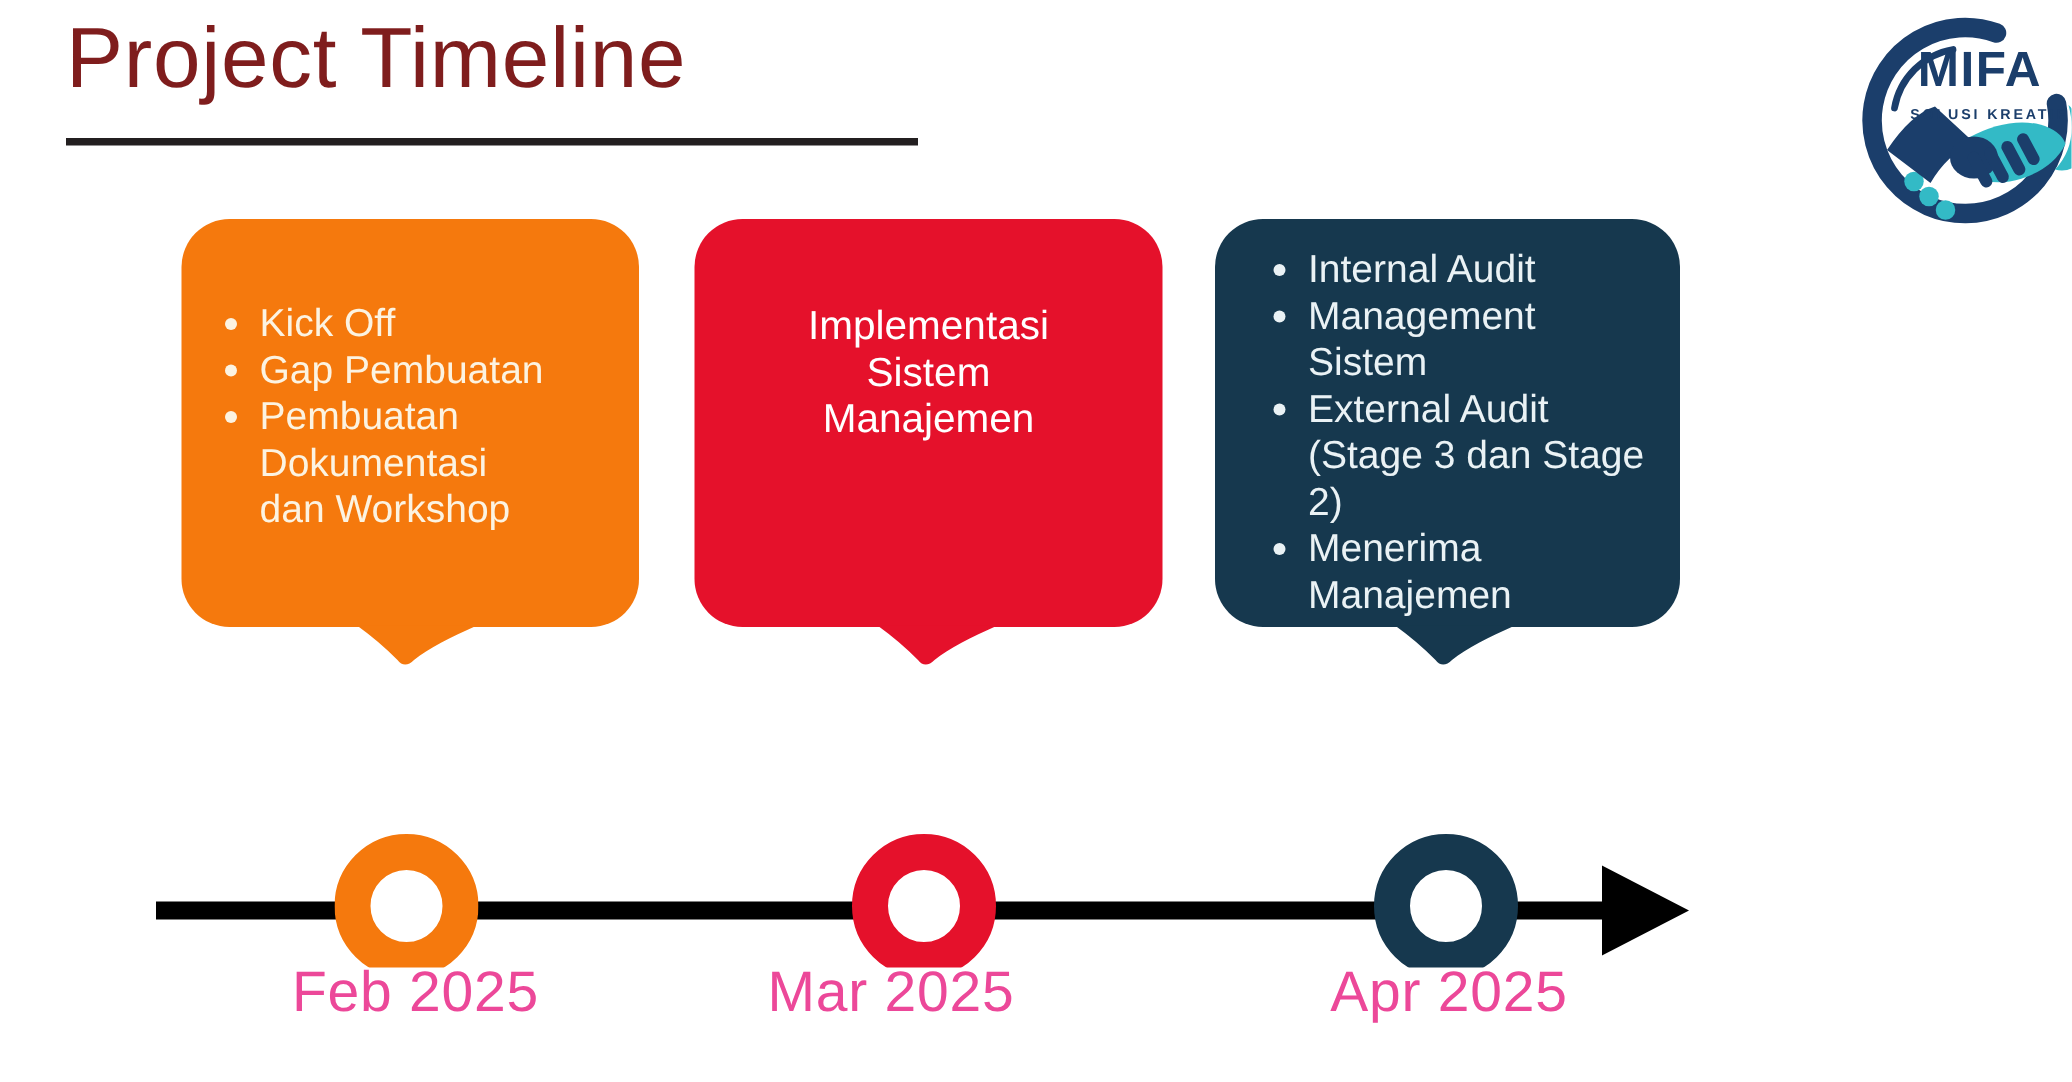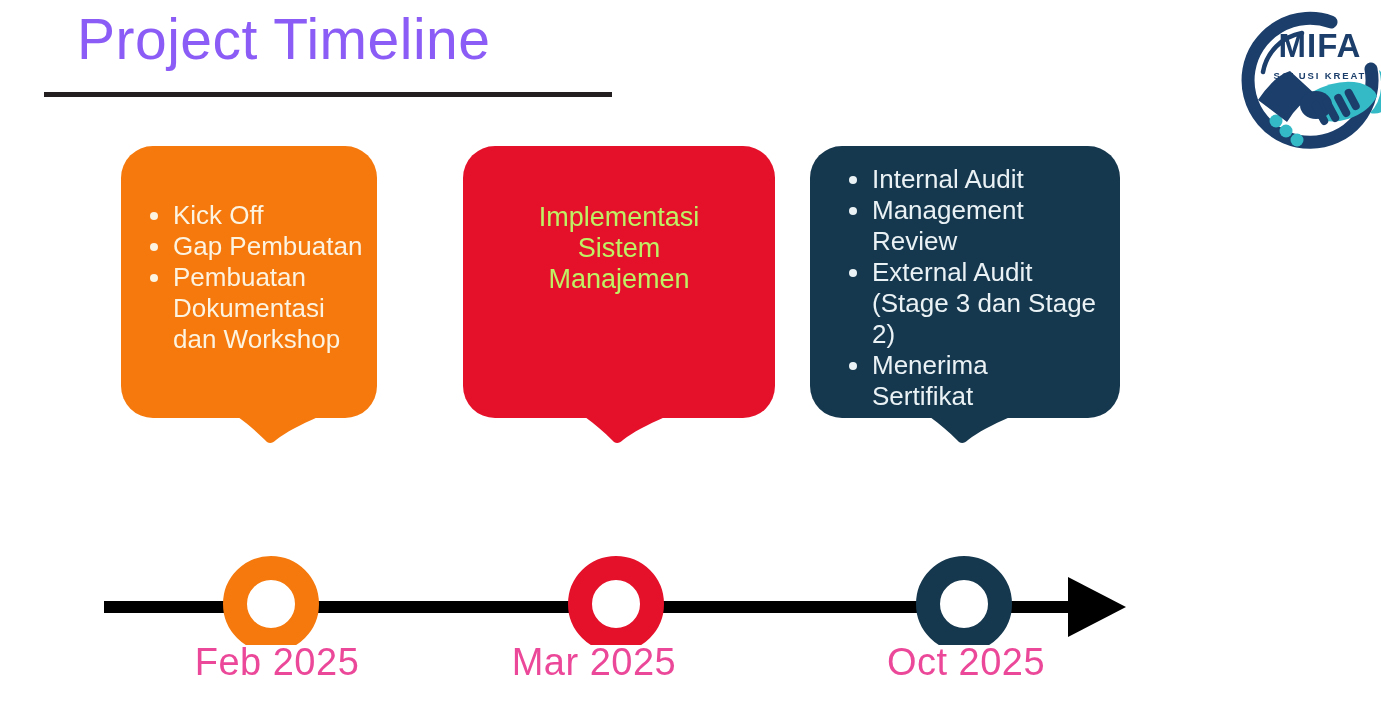--- a/index.html
+++ b/index.html
@@ -10,45 +10,44 @@
     background: #ffffff;
     font-family: "Liberation Sans", sans-serif;
   }
   .abs { position: absolute; }
 
   
   .page-title {
     left: 44px; top: 6px;
     font-size: 57px;
     font-weight: 400;
-    color: #8b5cf6;
+    color: #7f1d1d;
     letter-spacing: 0.5px;
     white-space: nowrap;
-    margin-left: 33px;
   }
   .title-underline {
     left: 44px; top: 92px;
     width: 568px; height: 5px;
     background: #231f20;
   }
 
   
   .logo-wrap { left: 1232px; top: 0px; width: 160px; height: 160px; }
   .logo-wrap svg { display: block; }
   .logo-name { font-family: "Liberation Sans", sans-serif; font-size: 33px; font-weight: bold; letter-spacing: 1px; }
   .logo-tagline { font-family: "Liberation Sans", sans-serif; font-size: 9.5px; font-weight: bold; letter-spacing: 1.9px; }
 
   
   .bubble {
     top: 146px;
     height: 272px;
     border-radius: 32px;
     box-sizing: border-box;
   }
-  .bubble-feb { left: 121px; width: 256px; }
+  .bubble-feb { left: 121px; width: 305px; }
   .bubble-mar { left: 463px; width: 312px; }
   .bubble-apr { left: 810px; width: 310px; }
 
   .bubble ul {
     margin: 0; padding: 0;
     font-size: 26px;
     line-height: 31px;
     list-style: disc outside;
   }
   .bubble li { white-space: pre-line; margin: 0; }
@@ -133,39 +132,39 @@
     <li>Gap Pembuatan</li>
     <li>Pembuatan
 Dokumentasi
 dan Workshop</li>
   </ul>
 </div>
 <svg class="abs tail tail-feb" viewBox="0 0 80 28">
   <path d="M0,0 L80,0 C62,8 48,15 38,23 C34,27 30,27 27,23 C19,15 10,7 0,0 Z" style="fill: rgb(245, 121, 13);"></path>
 </svg>
 
-<div class="abs bubble bubble-mar" style="background-color: rgb(229, 17, 43); color: #bef264;">
+<div class="abs bubble bubble-mar" style="background-color: rgb(229, 17, 43); color: #ffffff;">
   <div class="bubble-center-text">Implementasi
 Sistem
 Manajemen</div>
 </div>
 <svg class="abs tail tail-mar" viewBox="0 0 80 28">
   <path d="M0,0 L80,0 C62,8 48,15 38,23 C34,27 30,27 27,23 C19,15 10,7 0,0 Z" style="fill: rgb(229, 17, 43);"></path>
 </svg>
 
 <div class="abs bubble bubble-apr" style="background-color: rgb(22, 56, 78); color: rgb(234, 242, 245);">
   <ul>
     <li>Internal Audit</li>
     <li>Management
-Review</li>
+Sistem</li>
     <li>External Audit
 (Stage 3 dan Stage
 2)</li>
     <li>Menerima
-Sertifikat</li>
+Manajemen</li>
   </ul>
 </div>
 <svg class="abs tail tail-apr" viewBox="0 0 80 28">
   <path d="M0,0 L80,0 C62,8 48,15 38,23 C34,27 30,27 27,23 C19,15 10,7 0,0 Z" style="fill: rgb(22, 56, 78);"></path>
 </svg>
 
 <div class="abs tl-line" style="background-color: rgb(0, 0, 0);"></div>
 <div class="abs tl-arrowhead" style="border-left-color: rgb(0, 0, 0);"></div>
 
 <div class="abs marker marker-feb">
@@ -173,13 +172,13 @@
 </div>
 <div class="abs marker marker-mar">
   <div class="ring" style="border-color: rgb(229, 17, 43);"></div>
 </div>
 <div class="abs marker marker-apr">
   <div class="ring" style="border-color: rgb(22, 56, 78);"></div>
 </div>
 
 <div class="abs tl-label tl-label-feb">Feb 2025</div>
 <div class="abs tl-label tl-label-mar">Mar 2025</div>
-<div class="abs tl-label tl-label-apr">Oct 2025</div>
+<div class="abs tl-label tl-label-apr">Apr 2025</div>
 
 </body></html>

